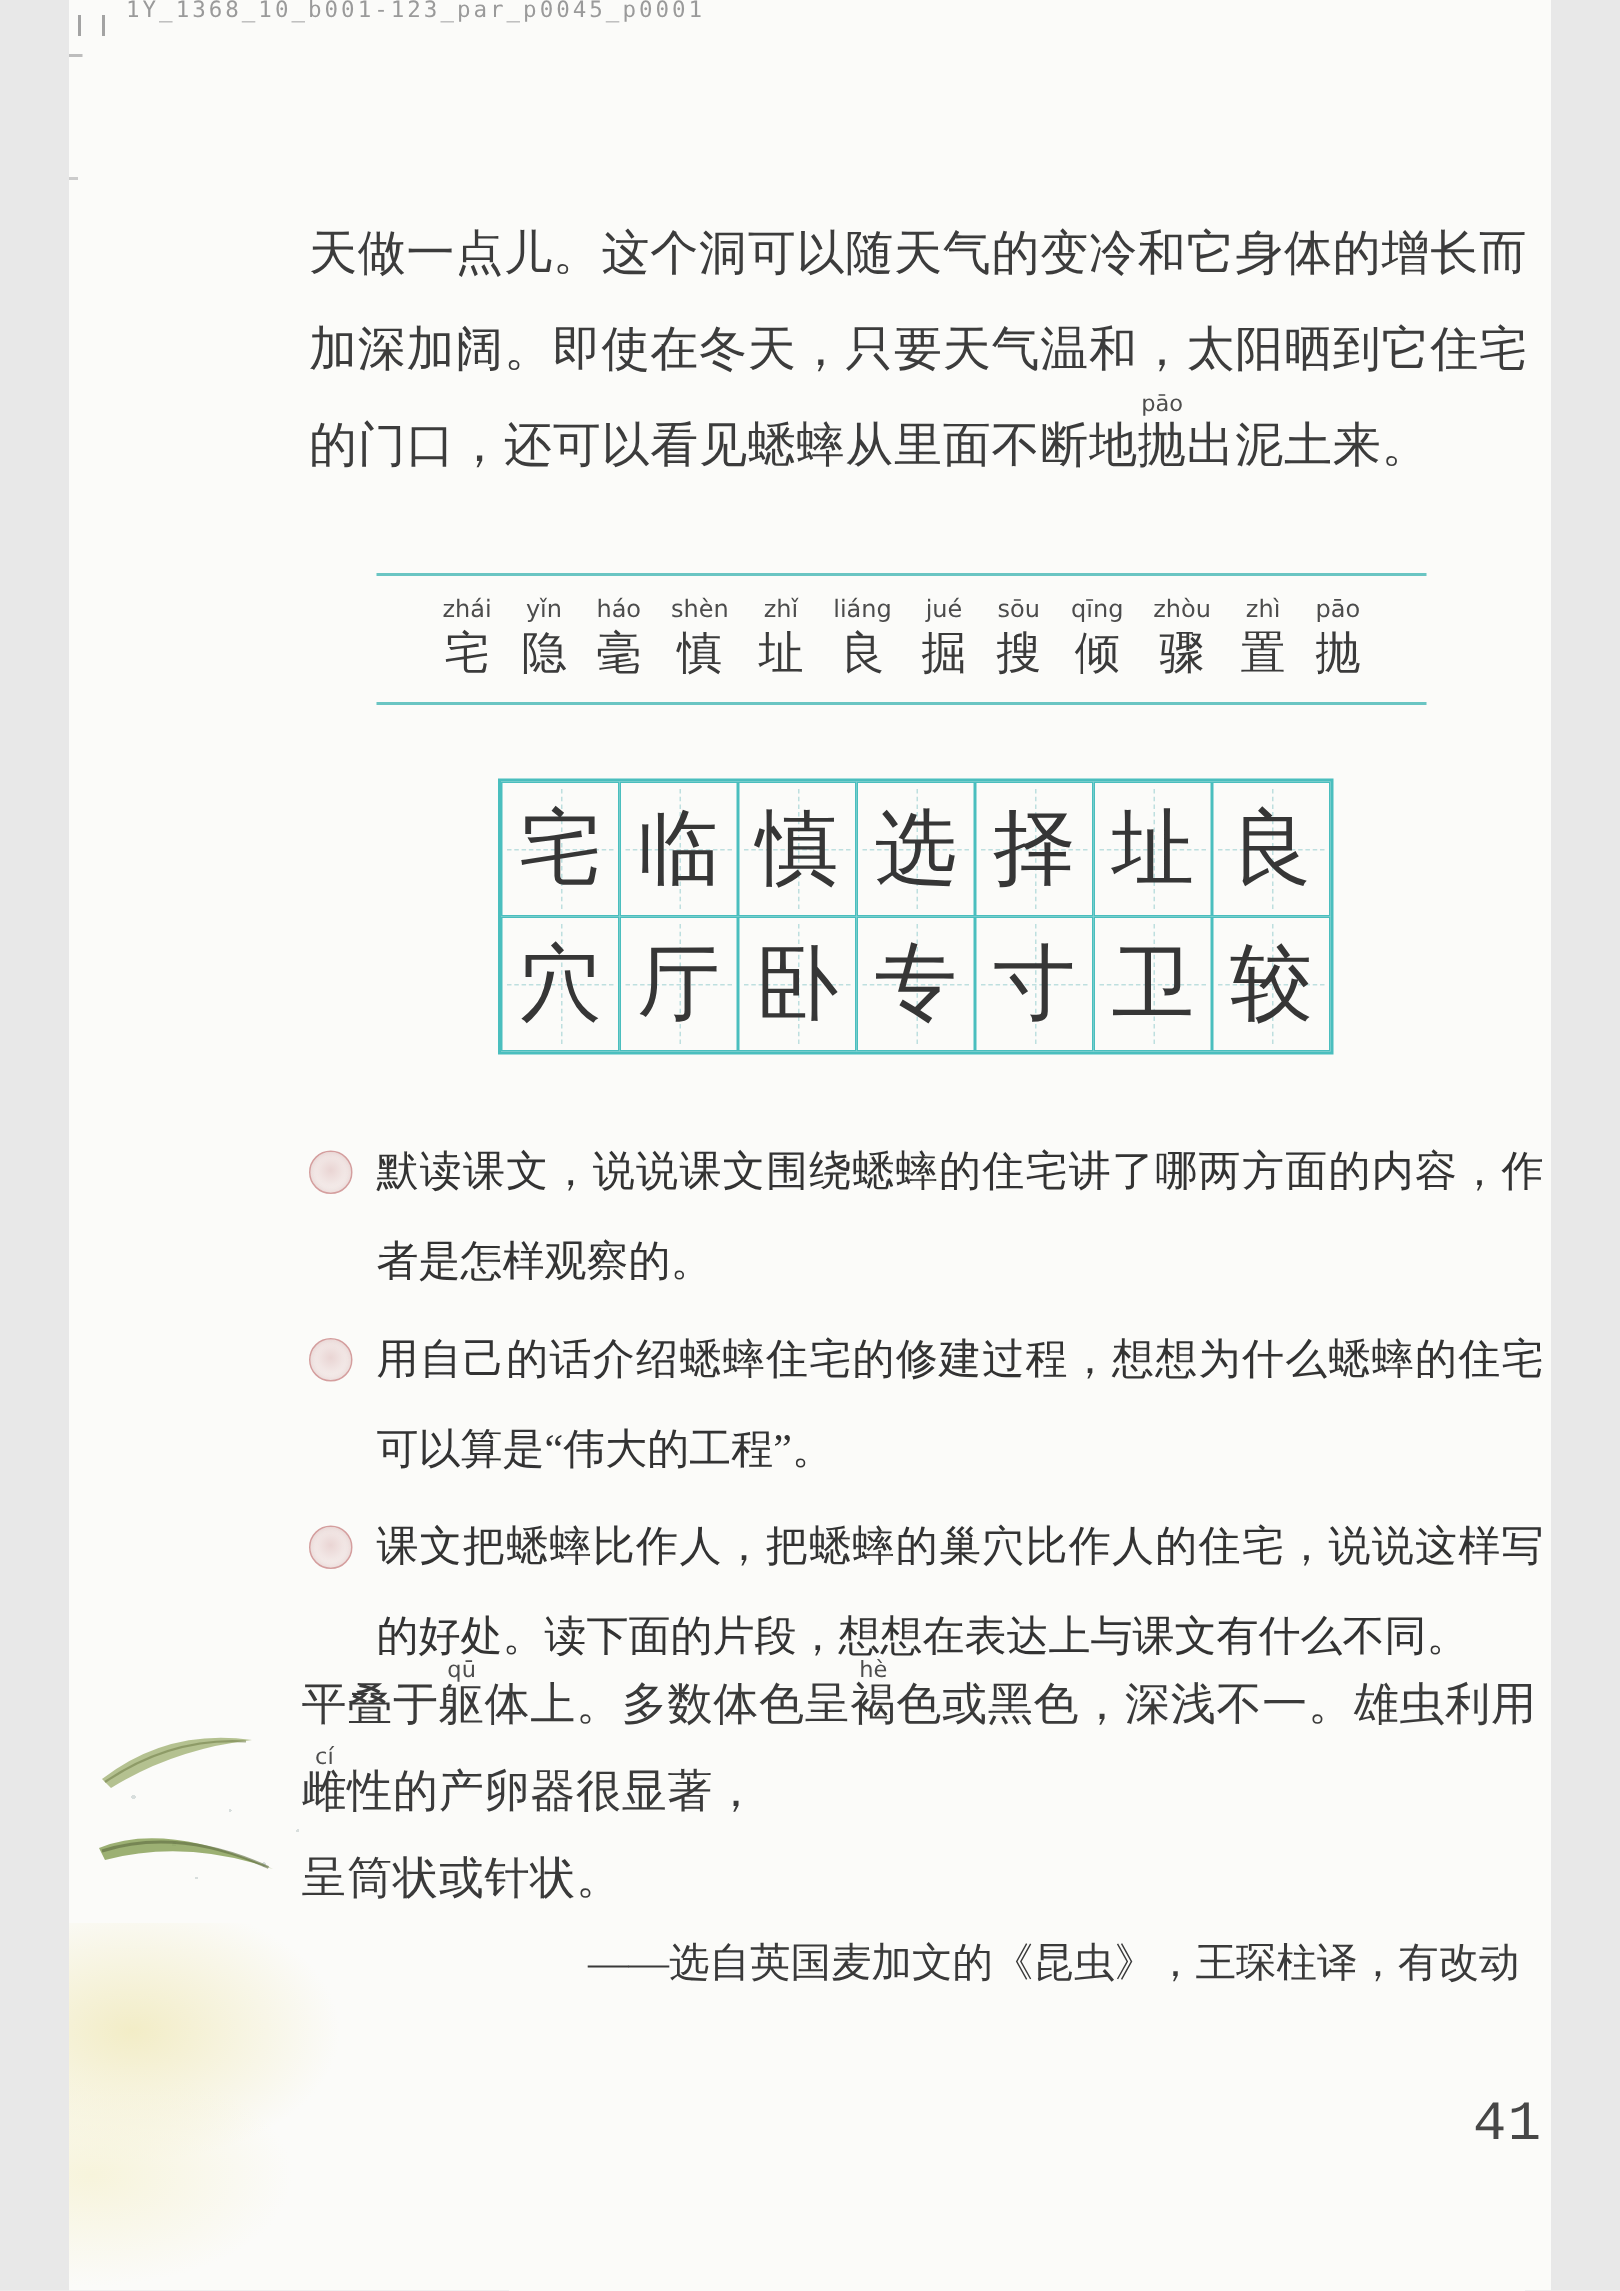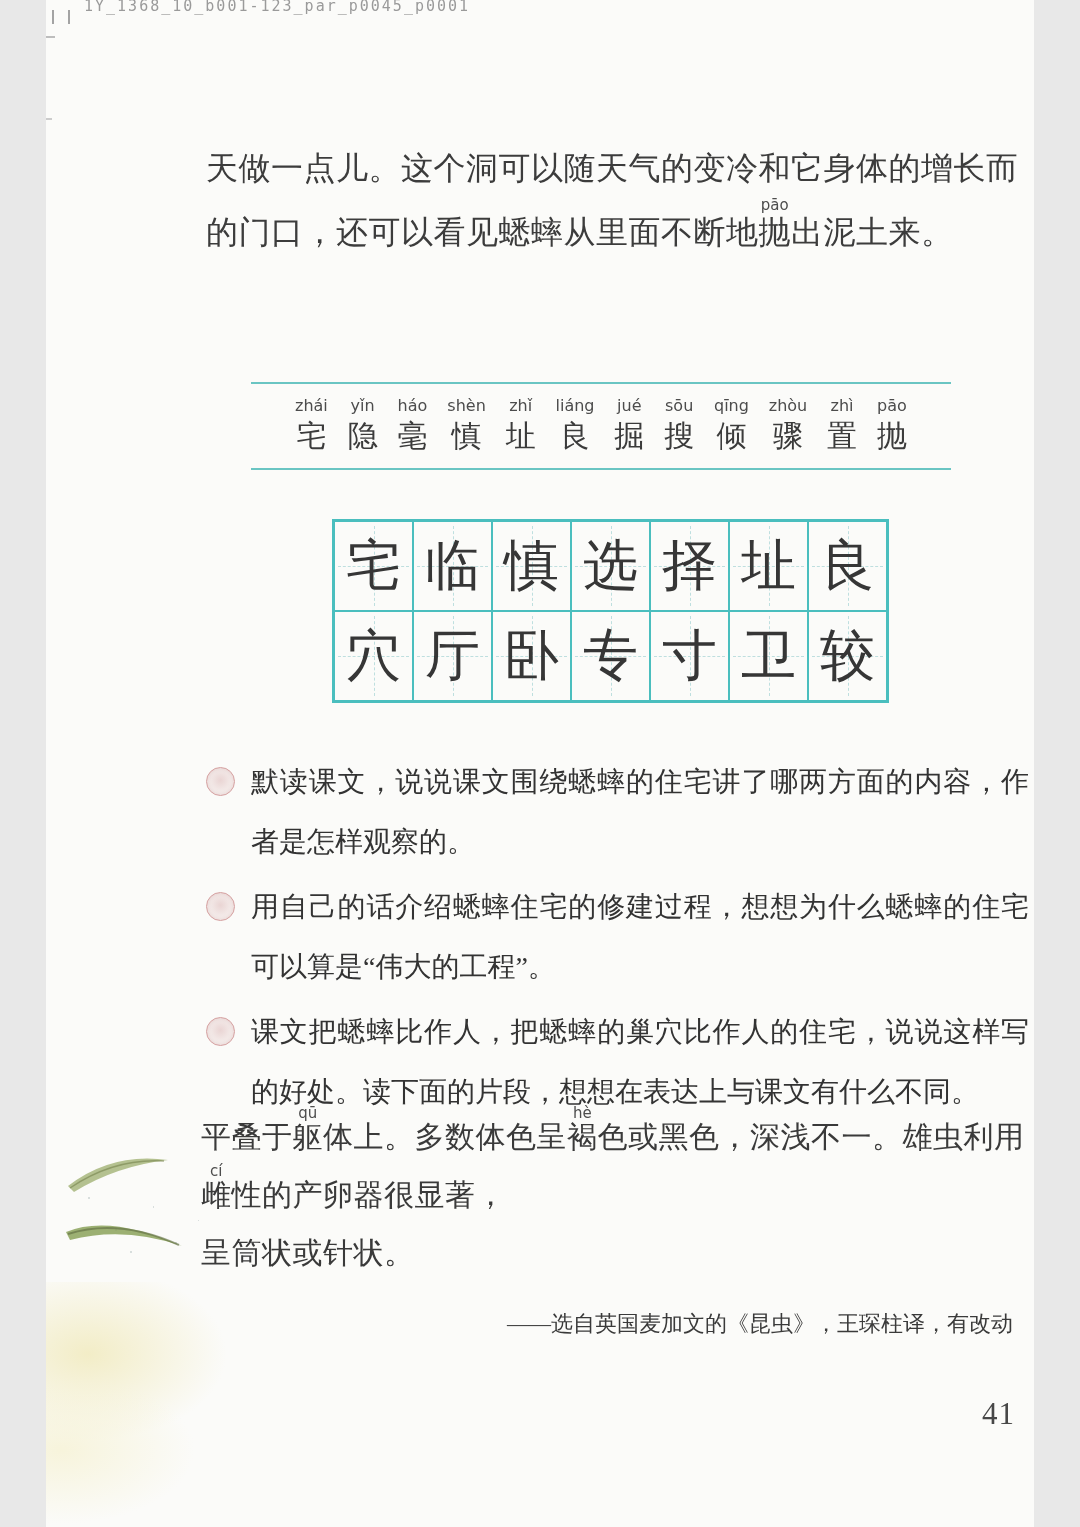--- a/index.html
+++ b/index.html
@@ -69,27 +69,27 @@
     background:radial-gradient(circle at 50% 45%,rgba(205,150,150,.38),rgba(205,150,150,.10) 70%,rgba(205,150,150,0));
     box-shadow:inset 0 0 4px rgba(190,130,130,.35);
   }
   .qtext{margin:0;width:778px;font-size:28px;line-height:60px;text-align:justify;color:#333;}
 
   
   .excerpt{position:absolute;left:155px;top:1108px;width:830px;font-size:30px;line-height:58px;color:#3a3a3a;}
   .eline{height:58px;line-height:58px;white-space:nowrap;letter-spacing:.5px;}
   .indent{padding-left:60px;}
   .attribution{
-    margin-top:22px;width:812px;text-align:right;font-size:22px;line-height:40px;
+    margin-top:6px;width:812px;text-align:right;font-size:27px;line-height:40px;
     color:#3a3a3a;white-space:nowrap;
   }
 
   .pagenum{
-    position:absolute;left:936px;top:1396px;font-family:Liberation Serif, serif;
-    font-size:31px;color:#474747;letter-spacing:1px;
+    position:absolute;left:936px;top:1396px;font-family:Liberation Mono, monospace;
+    font-size:37px;color:#474747;letter-spacing:1px;
   }
 
   
   .grass{position:absolute;left:18px;top:1148px;}
   .wash1{
     position:absolute;left:-18px;top:1282px;width:200px;height:160px;
     background:radial-gradient(ellipse at 30% 45%,rgba(242,236,196,.95),rgba(242,236,196,0) 70%);
   }
   .wash2{
     position:absolute;left:-30px;top:1375px;width:180px;height:150px;
@@ -116,20 +116,21 @@
   <div class="mark m-tl2"></div>
   <div class="mark m-le1"></div>
   <div class="mark m-le2"></div>
   <div class="mark m-tr1"></div>
   <div class="mark m-tr2"></div>
   <div class="mark m-tr3"></div>
   <div class="mark m-re1"></div>
 
   <section class="paragraph">
     <div class="tline">天做一点儿。这个洞可以随天气的变冷和它身体的增长而</div>
+    <div class="tline">加深加阔。即使在冬天，只要天气温和，太阳晒到它住宅</div>
     <div class="tline"><span>的门口，还可以看见蟋蟀从里面不断地</span><span class="rb"><i class="rt">pāo</i><span>抛</span></span><span>出泥土来。</span></div>
   </section>
 
   <section class="wordbox">
     <div class="word">
         <span class="py">zhái</span>
         <span class="zi">宅</span>
       </div>
     <div class="word">
         <span class="py">yǐn</span>

